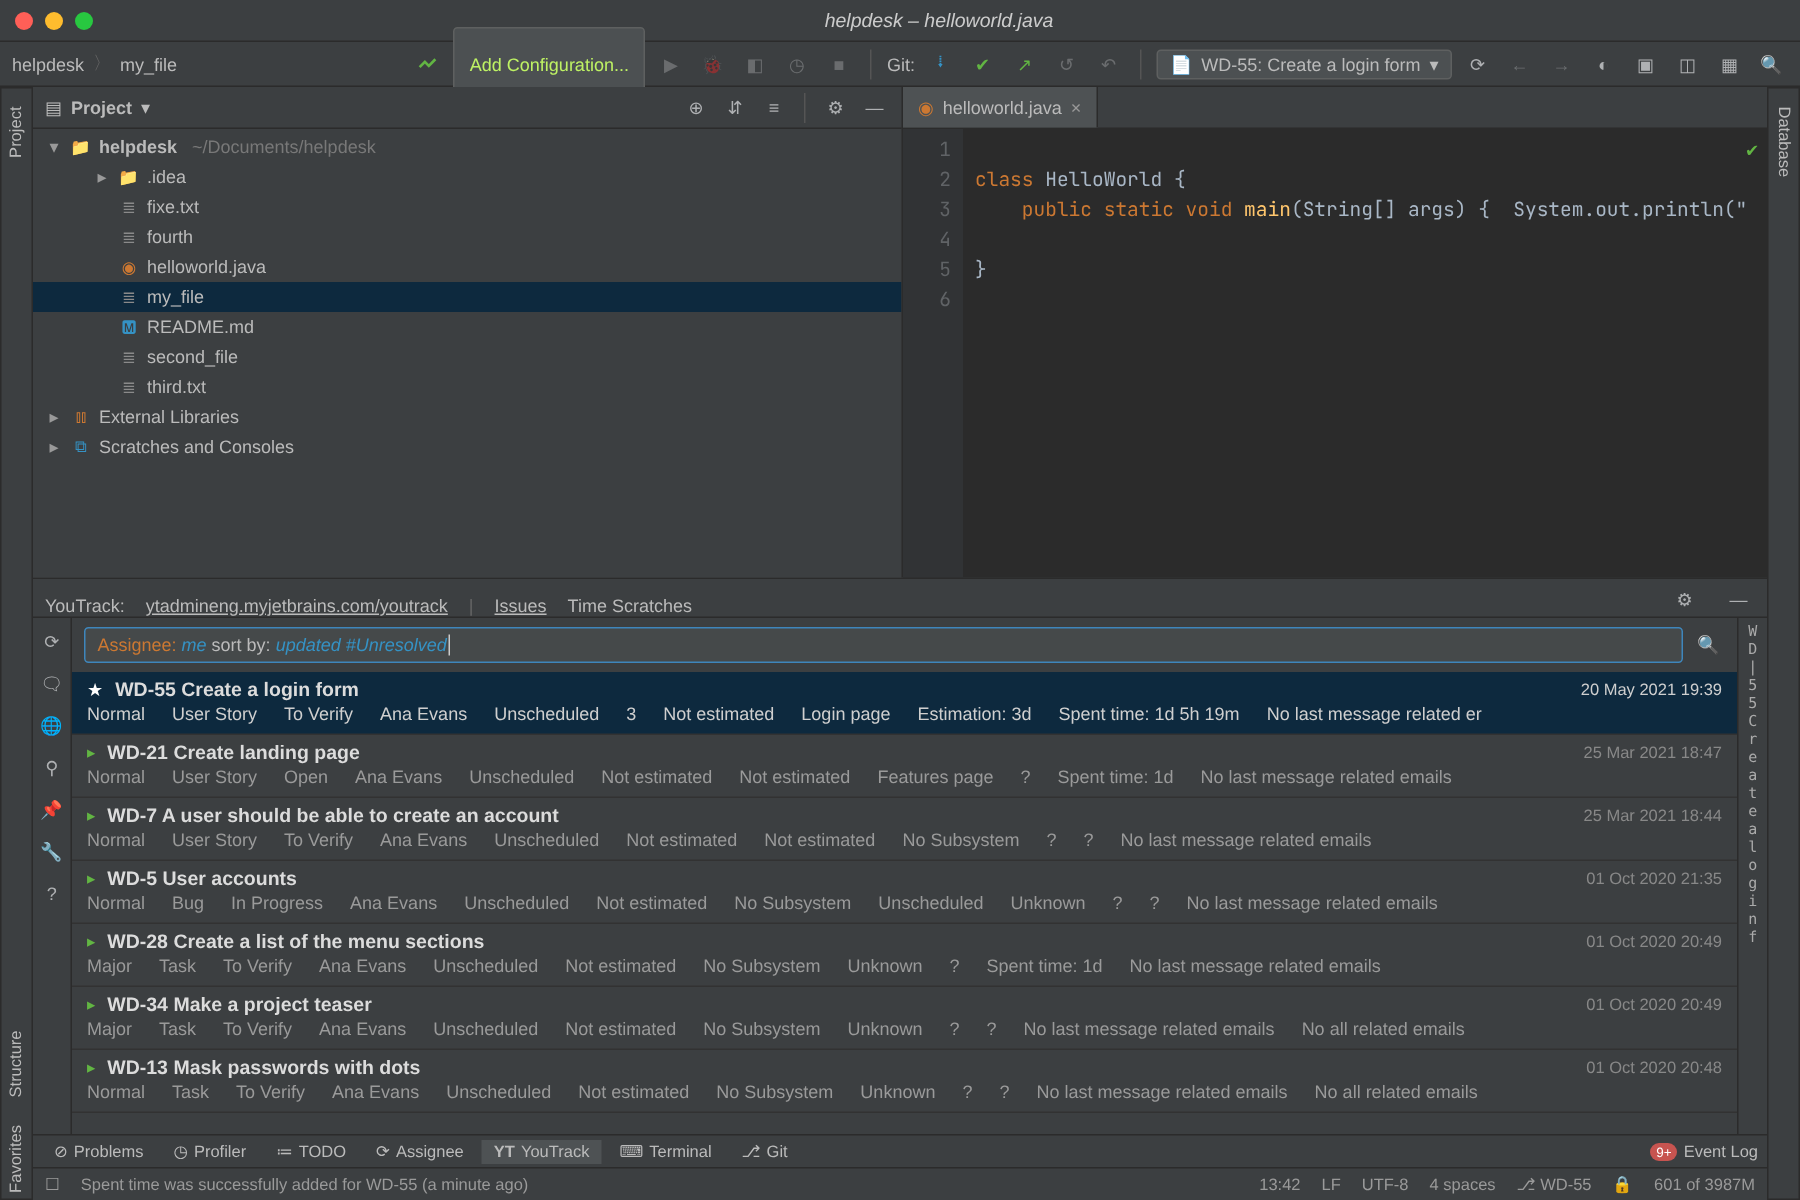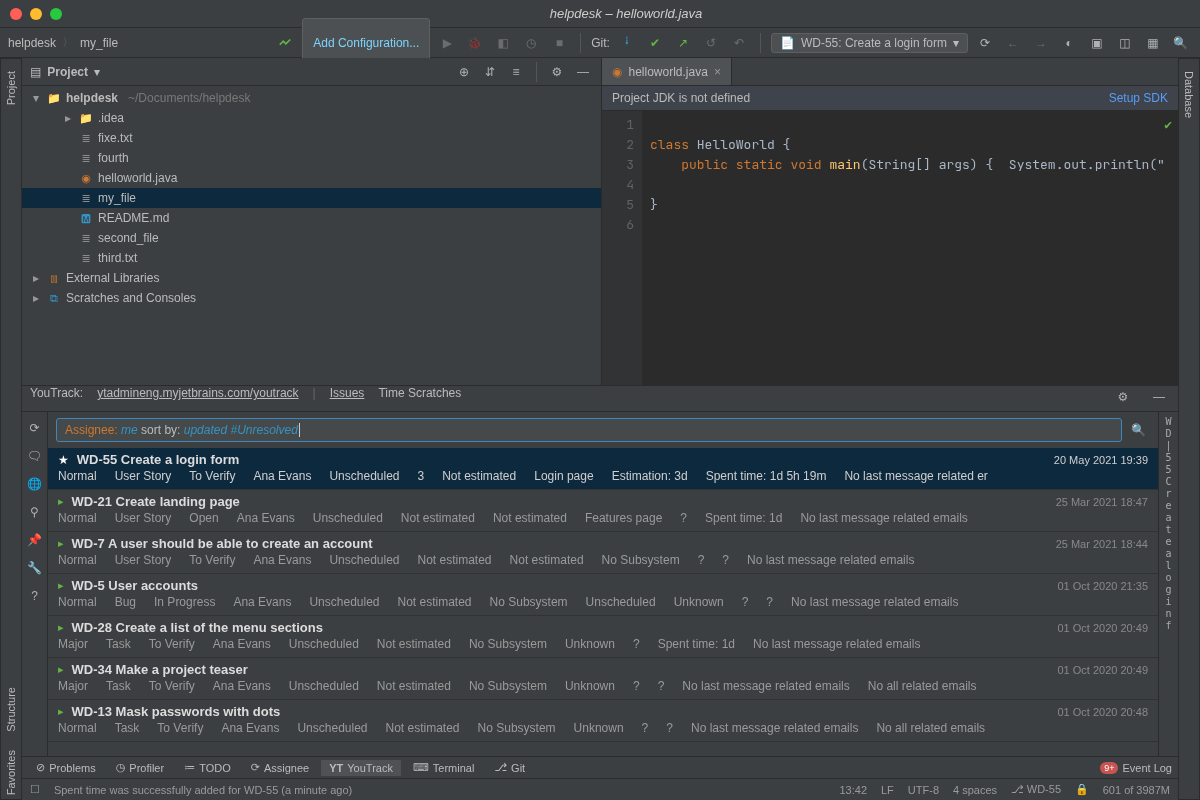--- a/index.html
+++ b/index.html
@@ -44,21 +44,21 @@
 .breadcrumb { display: flex; align-items: center; gap: 6px; font-size: 12px; }
 .breadcrumb span { color: #bbbbbb; }
 .breadcrumb .sep { color: #666; }
 .toolbar-spacer { flex: 1; }
 .toolbar-btn { width: 22px; height: 22px; display: inline-flex; align-items: center; justify-content: center; color: #afb1b3; cursor: pointer; }
 .toolbar-btn.green { color: #62b543; }
 .toolbar-btn.blue { color: #3592c4; }
 .toolbar-btn.disabled { opacity: 0.4; }
 .add-config-btn {
   background: #4c5052; border: 1px solid #5e6060; padding: 17px 10px;
-  color: #7dd3fc; border-radius: 3px; font-size: 12px; cursor: pointer;
+  color: #bef264; border-radius: 3px; font-size: 12px; cursor: pointer;
 }
 .run-config-select {
   background: #4c5052; border: 1px solid #5e6060; padding: 2px 8px;
   display: flex; align-items: center; gap: 6px; border-radius: 3px; font-size: 12px;
   max-width: 200px; white-space: nowrap; overflow: hidden;
 }
 .toolbar-sep { width: 1px; height: 20px; background: #555; margin: 0 4px; }
 .git-label { font-size: 12px; color: #bbbbbb; }
 
 
@@ -139,21 +139,21 @@
 .gutter { width: 40px; background: #313335; color: #606366; text-align: right; padding: 4px 8px 0 0; line-height: 20px; }
 .code { flex: 1; padding: 4px 0 0 8px; line-height: 20px; white-space: pre; overflow: hidden; color: #a9b7c6; position: relative; }
 .kw { color: #cc7832; }
 .fn { color: #ffc66d; }
 .code-check { position: absolute; right: 6px; top: 4px; color: #62b543; }
 
 
 .youtrack-panel { height: 370px; background: #3c3f41; display: flex; flex-direction: column; }
 .youtrack-header {
   height: 26px; background: #3c3f41; border-bottom: 1px solid #2b2b2b;
-  display: flex; align-items: flex-start; padding: 0 8px; gap: 14px;
+  display: flex; align-items: flex-end; padding: 0 8px; gap: 14px;
 }
 .youtrack-header .yt-title { color: #bbbbbb; }
 .youtrack-header .yt-link { color: #bbbbbb; text-decoration: underline; cursor: pointer; }
 .youtrack-header .yt-sep { color: #666; }
 .youtrack-header .yt-nav { color: #bbbbbb; cursor: pointer; }
 .youtrack-header .yt-nav.active { text-decoration: underline; }
 .youtrack-header-spacer { flex: 1; }
 
 .youtrack-body { flex: 1; display: flex; min-height: 0; }
 .yt-side-icons {
@@ -362,24 +362,20 @@
       </div>
 
       <div class="editor-panel">
         <div class="editor-tabs">
           <div class="editor-tab">
             <span style="color:#cc7832">◉</span>
             <span>helloworld.java</span>
             <span class="close-x">×</span>
           </div>
         </div>
-        <div class="jdk-banner">
-          <span>Project JDK is not defined</span>
-          <span class="setup-link">Setup SDK</span>
-        </div>
         <div class="editor-body">
           <div class="gutter">
             <div>1</div>
             <div>2</div>
             <div>3</div>
             <div>4</div>
             <div>5</div>
             <div>6</div>
           </div>
           <div class="code">

